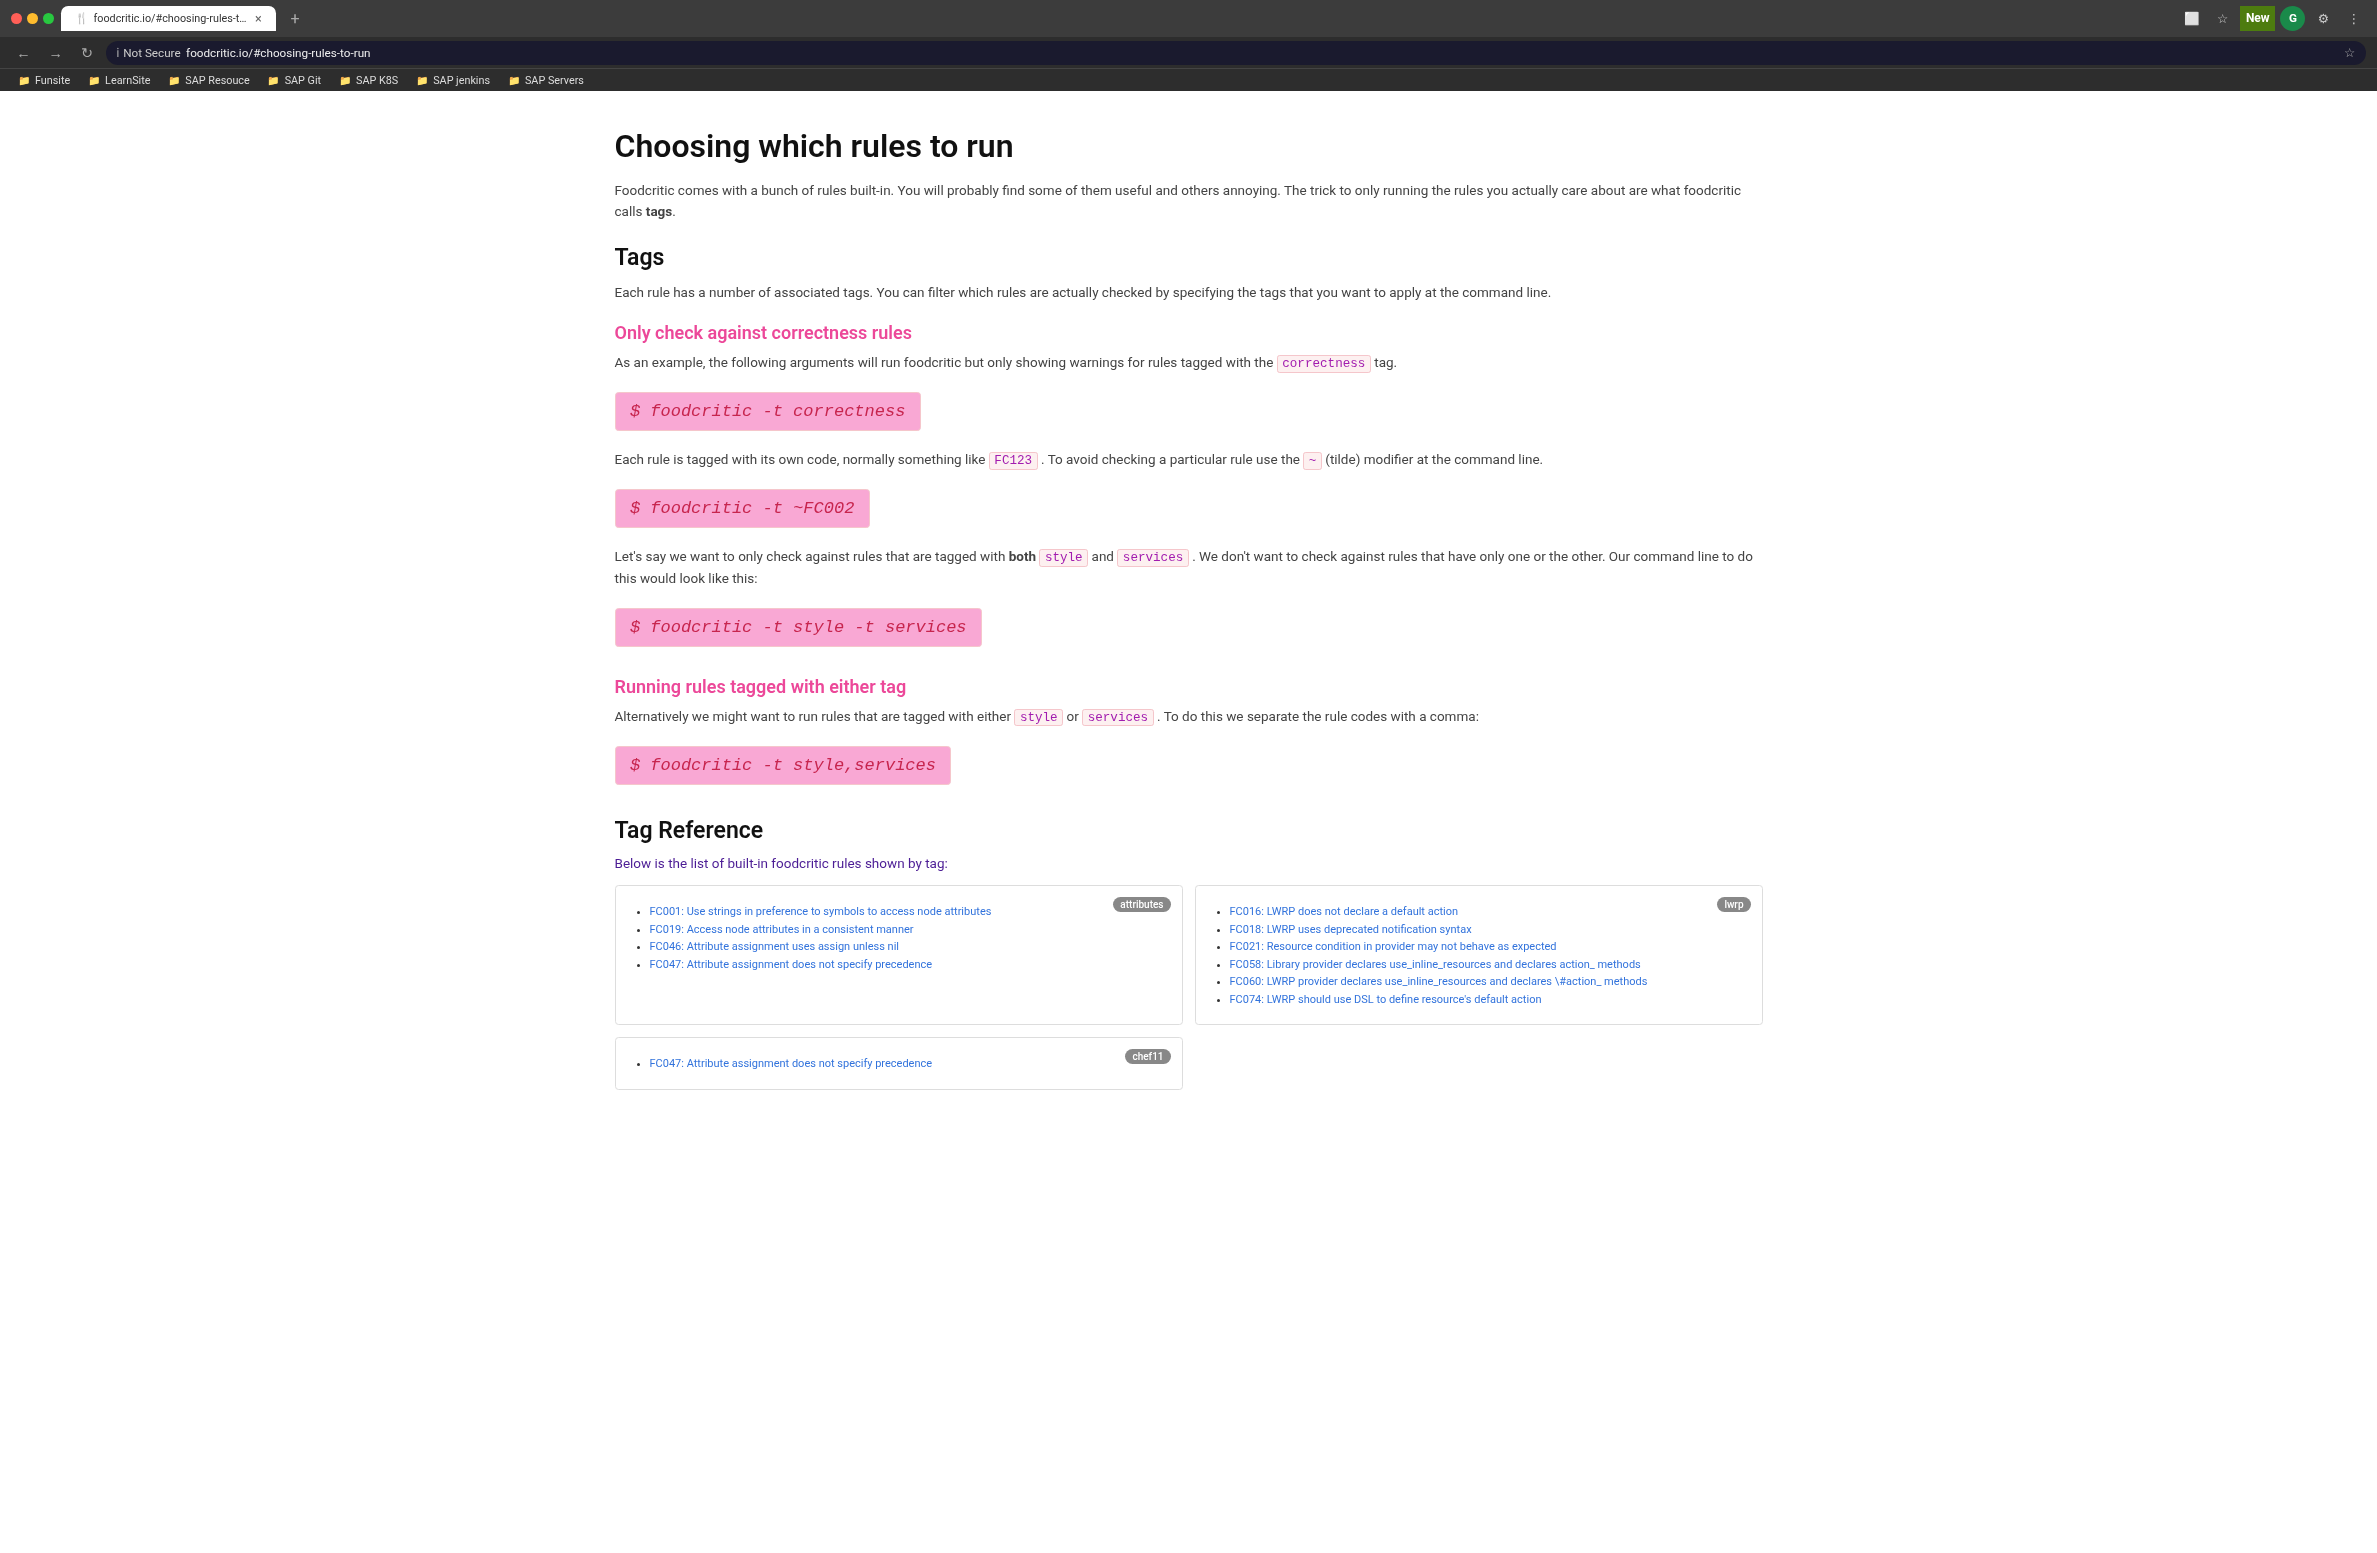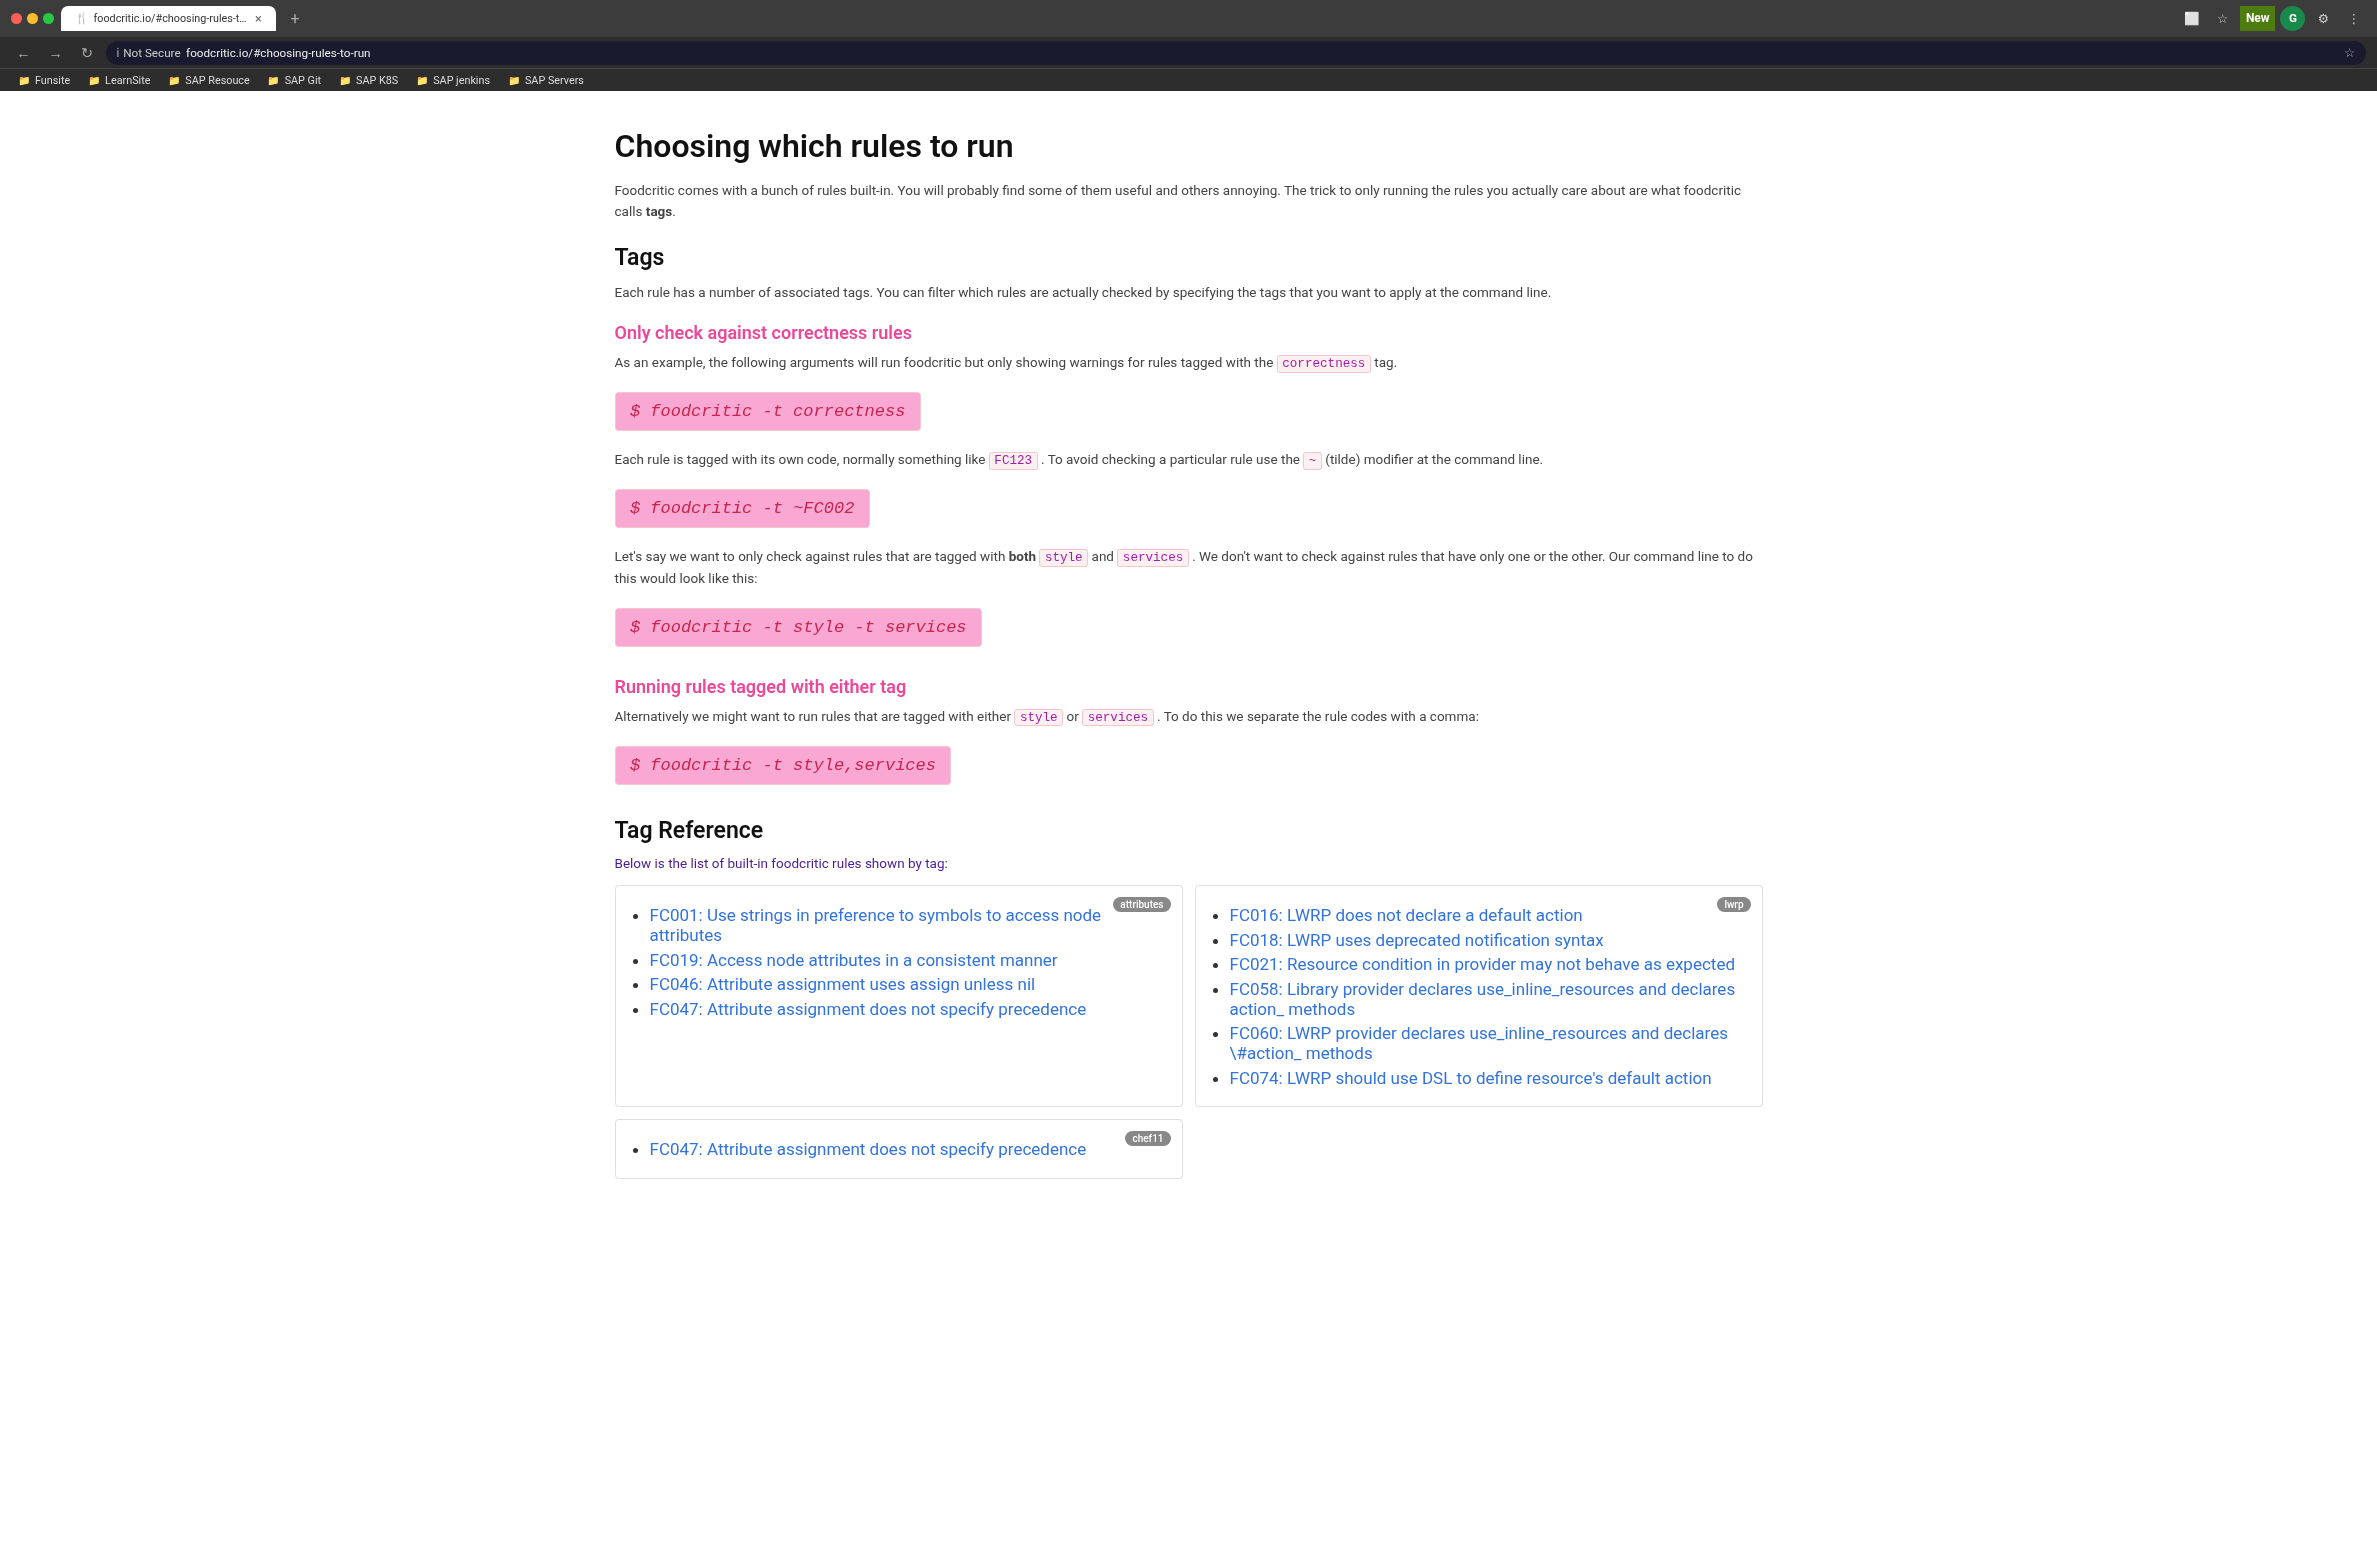--- a/index.html
+++ b/index.html
@@ -238,21 +238,21 @@
       border-radius: 9px;
       font-weight: 500;
     }
 
     .tag-card ul {
       list-style: disc;
       padding-left: 16px;
     }
     .tag-card ul li {
       margin: 4.5px 0;
-      font-size: 17px;
+      font-size: 11px;
     }
     .tag-card ul li a {
       color: #3273dc;
       text-decoration: none;
     }
   </style>
 </head>
 <body>
 
 <div class="browser-chrome">

